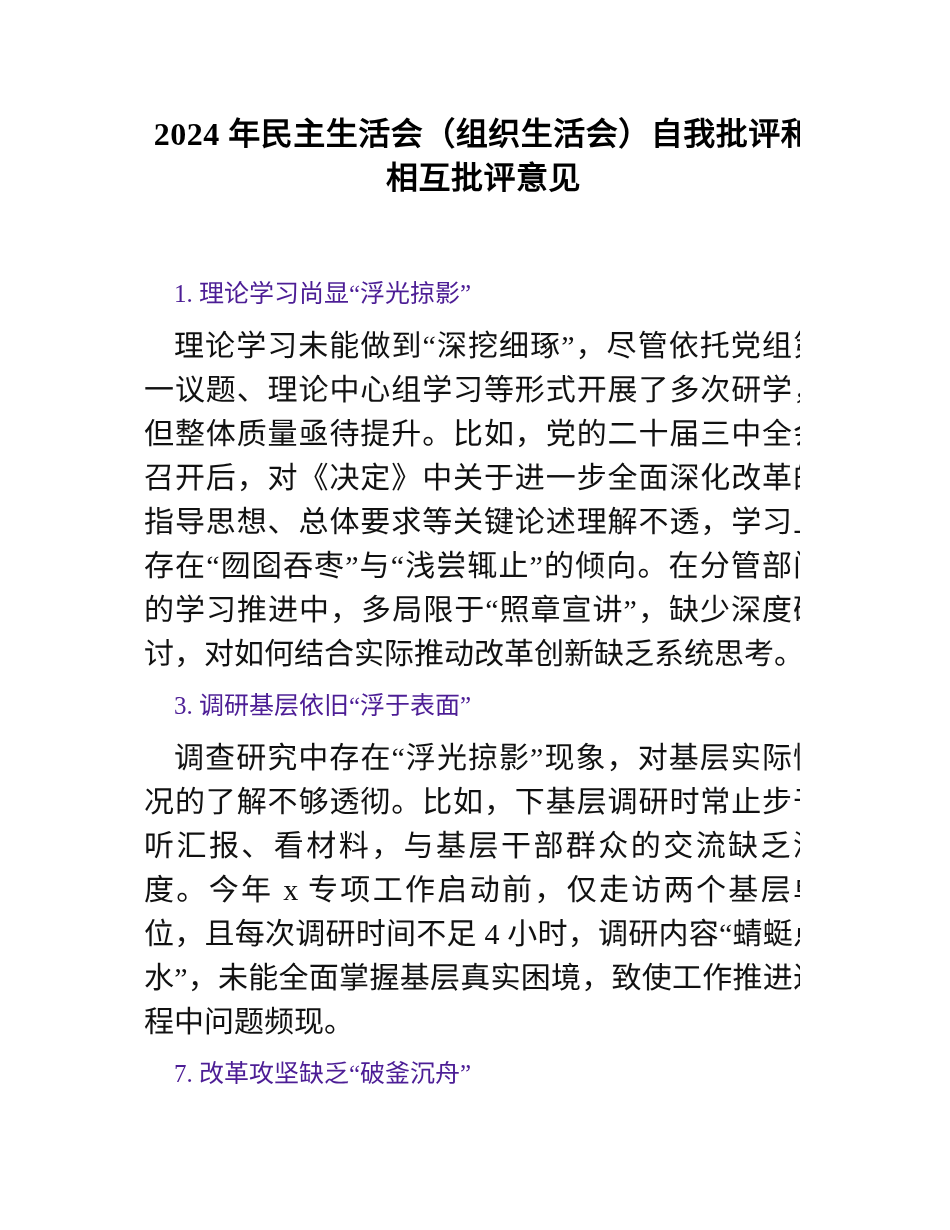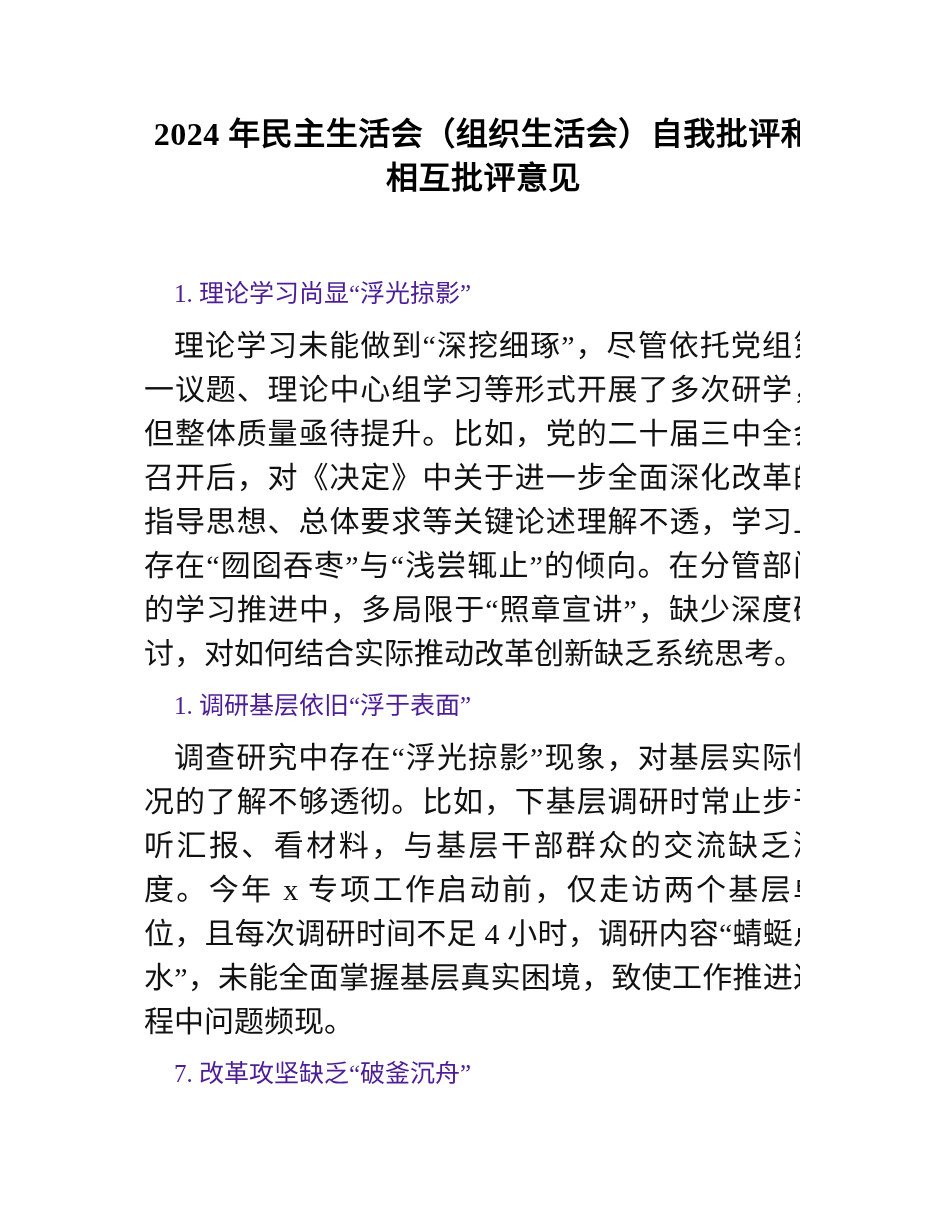--- a/index.html
+++ b/index.html
@@ -56,18 +56,18 @@
 </style>
 </head>
 <body>
 
 <div class="page" style="background: rgb(255, 255, 255);">
   <div class="content" style="color: rgb(17, 17, 17);">
     <h1 class="doc-title" style="color: rgb(0, 0, 0);">2024 年民主生活会（组织生活会）自我批评和相互批评意见</h1>
     <div id="sections">
         <div class="sec-heading">1. 理论学习尚显“浮光掠影”</div>
         <p class="body-para">理论学习未能做到“深挖细琢”，尽管依托党组第一议题、理论中心组学习等形式开展了多次研学，但整体质量亟待提升。比如，党的二十届三中全会召开后，对《决定》中关于进一步全面深化改革的指导思想、总体要求等关键论述理解不透，学习上存在“囫囵吞枣”与“浅尝辄止”的倾向。在分管部门的学习推进中，多局限于“照章宣讲”，缺少深度研讨，对如何结合实际推动改革创新缺乏系统思考。</p>
-        <div class="sec-heading">1. 调研基层依旧“浮于表面”</div>
+        <div class="sec-heading">3. 调研基层依旧“浮于表面”</div>
         <p class="body-para">调查研究中存在“浮光掠影”现象，对基层实际情况的了解不够透彻。比如，下基层调研时常止步于听汇报、看材料，与基层干部群众的交流缺乏深度。今年 x 专项工作启动前，仅走访两个基层单位，且每次调研时间不足 4 小时，调研内容“蜻蜓点水”，未能全面掌握基层真实困境，致使工作推进过程中问题频现。</p>
         <div class="sec-heading">7. 改革攻坚缺乏“破釜沉舟”</div>
       </div>
   </div>
 </div>
 
 </body></html>

